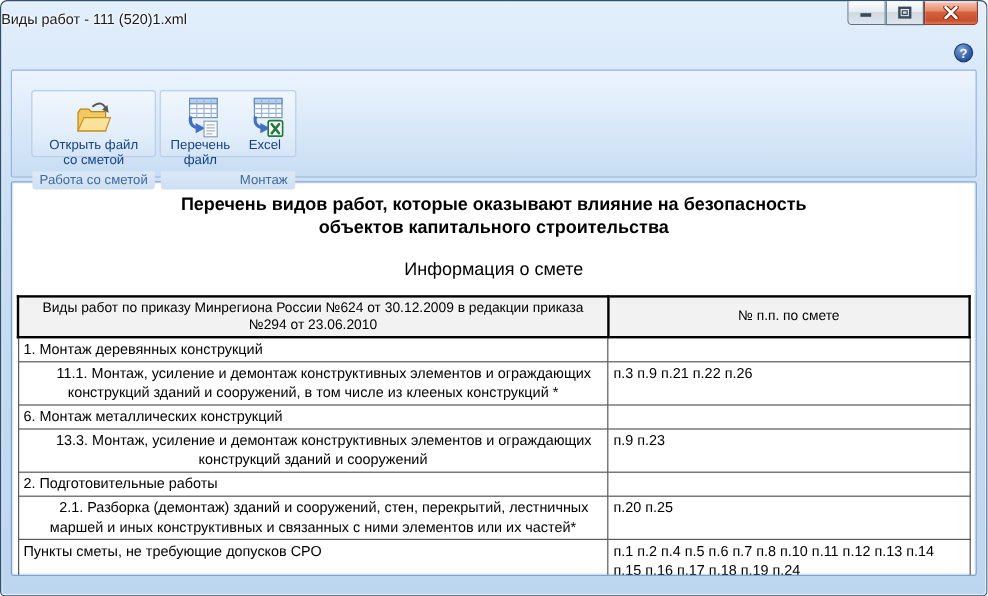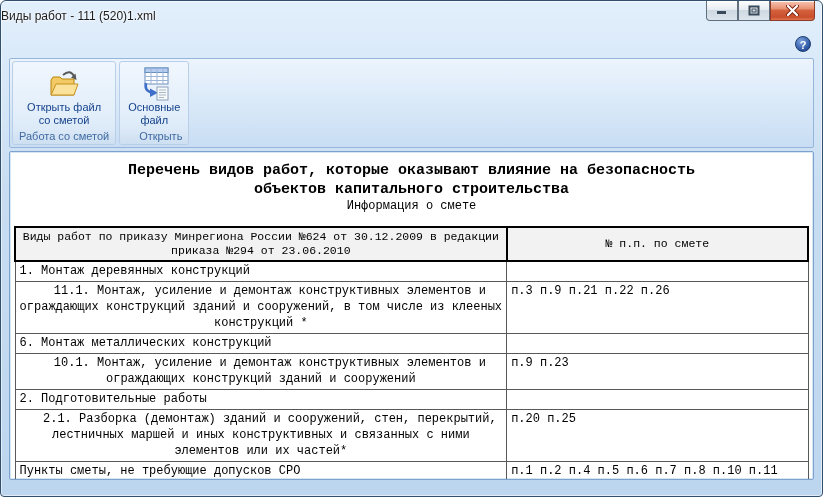--- a/index.html
+++ b/index.html
@@ -42,21 +42,21 @@
   }
   .help-btn {
     position:absolute; right:11px; top:5px; width:16px; height:16px; border-radius:50%;
     background:radial-gradient(circle at 35% 28%, #7ba2de, #2a55a0 70%, #1c3f7e);
     color:#fff; font-size:11px; font-weight:bold; text-align:center; line-height:16px;
     border:1px solid #1c3a6e;
   }
 
   
   .ribbon-panel {
-    margin:0 8px; height:90px; padding:2px; display:flex; gap:3px;
+    margin:0 8px; height:90px; padding:16px; display:flex; gap:3px;
     background:linear-gradient(#ecf4fd,#d8e8f8 55%,#c8ddf3);
     border:1px solid #96b5da; border-radius:2px;
   }
   .rb-group {
     display:flex; flex-direction:column;
     border:1px solid #b9cfe7; border-radius:3px;
     background:linear-gradient(#f0f6fd,#e2eefa 65%,#d5e5f6);
   }
   .rb-group-buttons { flex:1; display:flex; align-items:flex-start; justify-content:center; padding:3px 5px 0; gap:6px; }
   .rb-group-caption {
@@ -66,24 +66,23 @@
   .big-btn { display:flex; flex-direction:column; align-items:center; padding:2px 3px; border-radius:3px; cursor:default; }
   .big-btn .icon { width:34px; height:34px; }
   .big-btn .lbl { font-size:11px; line-height:13px; color:#15428b; text-align:center; white-space:nowrap; }
 
   
   .docarea {
     margin:3px 8px 0; height:329px; background:#fff; overflow:hidden;
     border:1px solid #7da2cc; border-radius:2px;
     box-shadow: inset 0 0 0 1px #d7e6f5;
     padding:6px 2px 0;
-    font-family:Liberation Mono, monospace;
   }
   .doc-title { font-weight:bold; font-size:15px; line-height:19px; text-align:center; color:#000; margin-top:3px; }
-  .doc-subtitle { font-size:12px; text-align:center; color:#000; }
+  .doc-subtitle { font-size:15px; text-align:center; color:#000; margin-top:17px; }
 
   table.works { width:calc(100% - 4px); margin:13px auto 0; border-collapse:collapse; table-layout:fixed; }
   table.works th {
     border:2px solid #000; background:#f2f2f2; font-weight:normal;
     font-size:11.5px; line-height:14px; padding:2px 4px; text-align:center; color:#000;
   }
   table.works td {
     border:1px solid #595959; font-size:12px; line-height:16px;
     padding:1px 4px 2px; vertical-align:top; color:#000;
     overflow:hidden;
@@ -149,29 +148,44 @@
           <svg class="icon" viewBox="0 0 34 34">
             <rect x="8" y="1" width="23" height="16" fill="#fff" stroke="#6a8fbf"></rect>
             <rect x="8" y="1" width="23" height="4.5" fill="#b5cdf0" stroke="#6a8fbf"></rect>
             <path d="M14 1 V17 M20 1 V17 M26 1 V17 M8 9.5 H31 M8 13.5 H31" stroke="#9ab4d8" fill="none"></path>
             <path d="M9 16 q-2 8 6 9.5" fill="none" stroke="#3f6fc8" stroke-width="2.6"></path>
             <polygon points="13,21.5 21,25.8 13,30" fill="#3f6fc8"></polygon>
             <rect x="20" y="20" width="11" height="13" fill="#f8fafc" stroke="#8aa0b8"></rect>
             <path d="M22 23 H29 M22 25.5 H29 M22 28 H29 M22 30.5 H27" stroke="#a9b6c4"></path>
           </svg>
           <div class="lbl">
-            <div>Основные</div>
+            <div>Перечень</div>
             <div>файл</div>
           </div>
         </div>
 
 
-
-      </div>
-      <div class="rb-group-caption">Открыть</div>
+        <div class="big-btn">
+          <svg class="icon" viewBox="0 0 34 34">
+            <rect x="8" y="1" width="23" height="16" fill="#fff" stroke="#6a8fbf"></rect>
+            <rect x="8" y="1" width="23" height="4.5" fill="#b5cdf0" stroke="#6a8fbf"></rect>
+            <path d="M14 1 V17 M20 1 V17 M26 1 V17 M8 9.5 H31 M8 13.5 H31" stroke="#9ab4d8" fill="none"></path>
+            <path d="M9 16 q-2 8 6 9.5" fill="none" stroke="#3f6fc8" stroke-width="2.6"></path>
+            <polygon points="13,21.5 21,25.8 13,30" fill="#3f6fc8"></polygon>
+            <rect x="19.5" y="19.5" width="12" height="13" rx="1.5" fill="#fff" stroke="#1f7a3d" stroke-width="1.4"></rect>
+            <path d="M22.5 22.5 L28.5 30 M28.5 22.5 L22.5 30" stroke="#1f7a3d" stroke-width="2.2" stroke-linecap="round"></path>
+          </svg>
+          <div class="lbl">
+            <div>Excel</div>
+            <div></div>
+          </div>
+        </div>
+
+      </div>
+      <div class="rb-group-caption">Монтаж</div>
     </div>
 
   </div>
 
   <div class="docarea">
     <div class="doc-title">
       <div>Перечень видов работ, которые оказывают влияние на безопасность</div>
       <div>объектов капитального строительства</div>
     </div>
     <div class="doc-subtitle">Информация о смете</div>
@@ -194,21 +208,21 @@
           </tr>
           <tr>
             <td class="work-cell indent">11.1. Монтаж, усиление и демонтаж конструктивных элементов и ограждающих конструкций зданий и сооружений, в том числе из клееных конструкций *</td>
             <td class="items-cell">п.3 п.9 п.21 п.22 п.26</td>
           </tr>
           <tr>
             <td class="work-cell">6. Монтаж металлических конструкций</td>
             <td class="items-cell"></td>
           </tr>
           <tr>
-            <td class="work-cell indent">10.1. Монтаж, усиление и демонтаж конструктивных элементов и ограждающих конструкций зданий и сооружений</td>
+            <td class="work-cell indent">13.3. Монтаж, усиление и демонтаж конструктивных элементов и ограждающих конструкций зданий и сооружений</td>
             <td class="items-cell">п.9 п.23</td>
           </tr>
           <tr>
             <td class="work-cell">2. Подготовительные работы</td>
             <td class="items-cell"></td>
           </tr>
           <tr>
             <td class="work-cell indent">2.1. Разборка (демонтаж) зданий и сооружений, стен, перекрытий, лестничных маршей и иных конструктивных и связанных с ними элементов или их частей*</td>
             <td class="items-cell">п.20 п.25</td>
           </tr>

